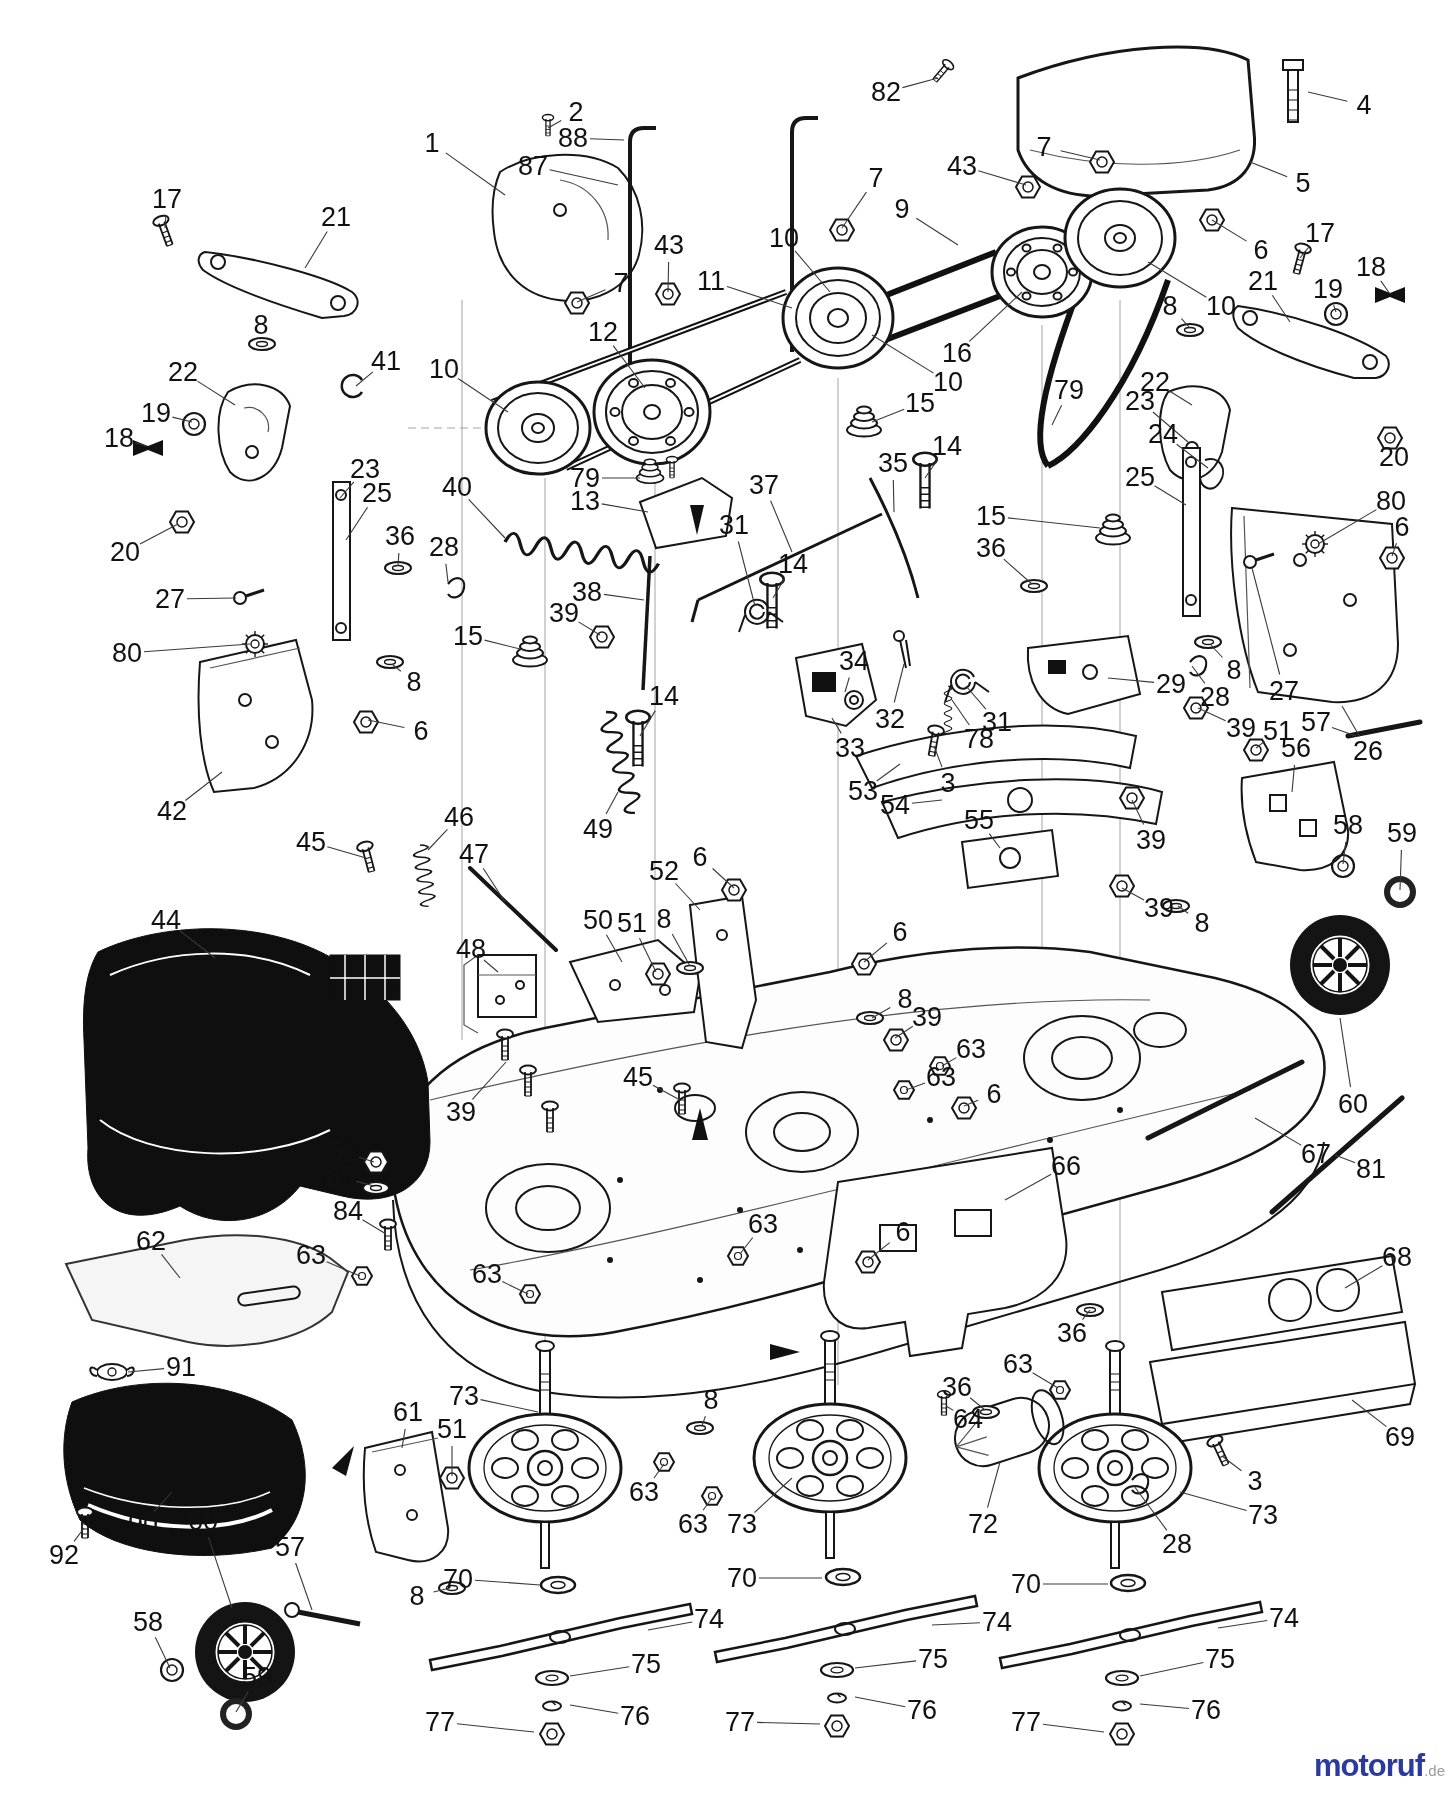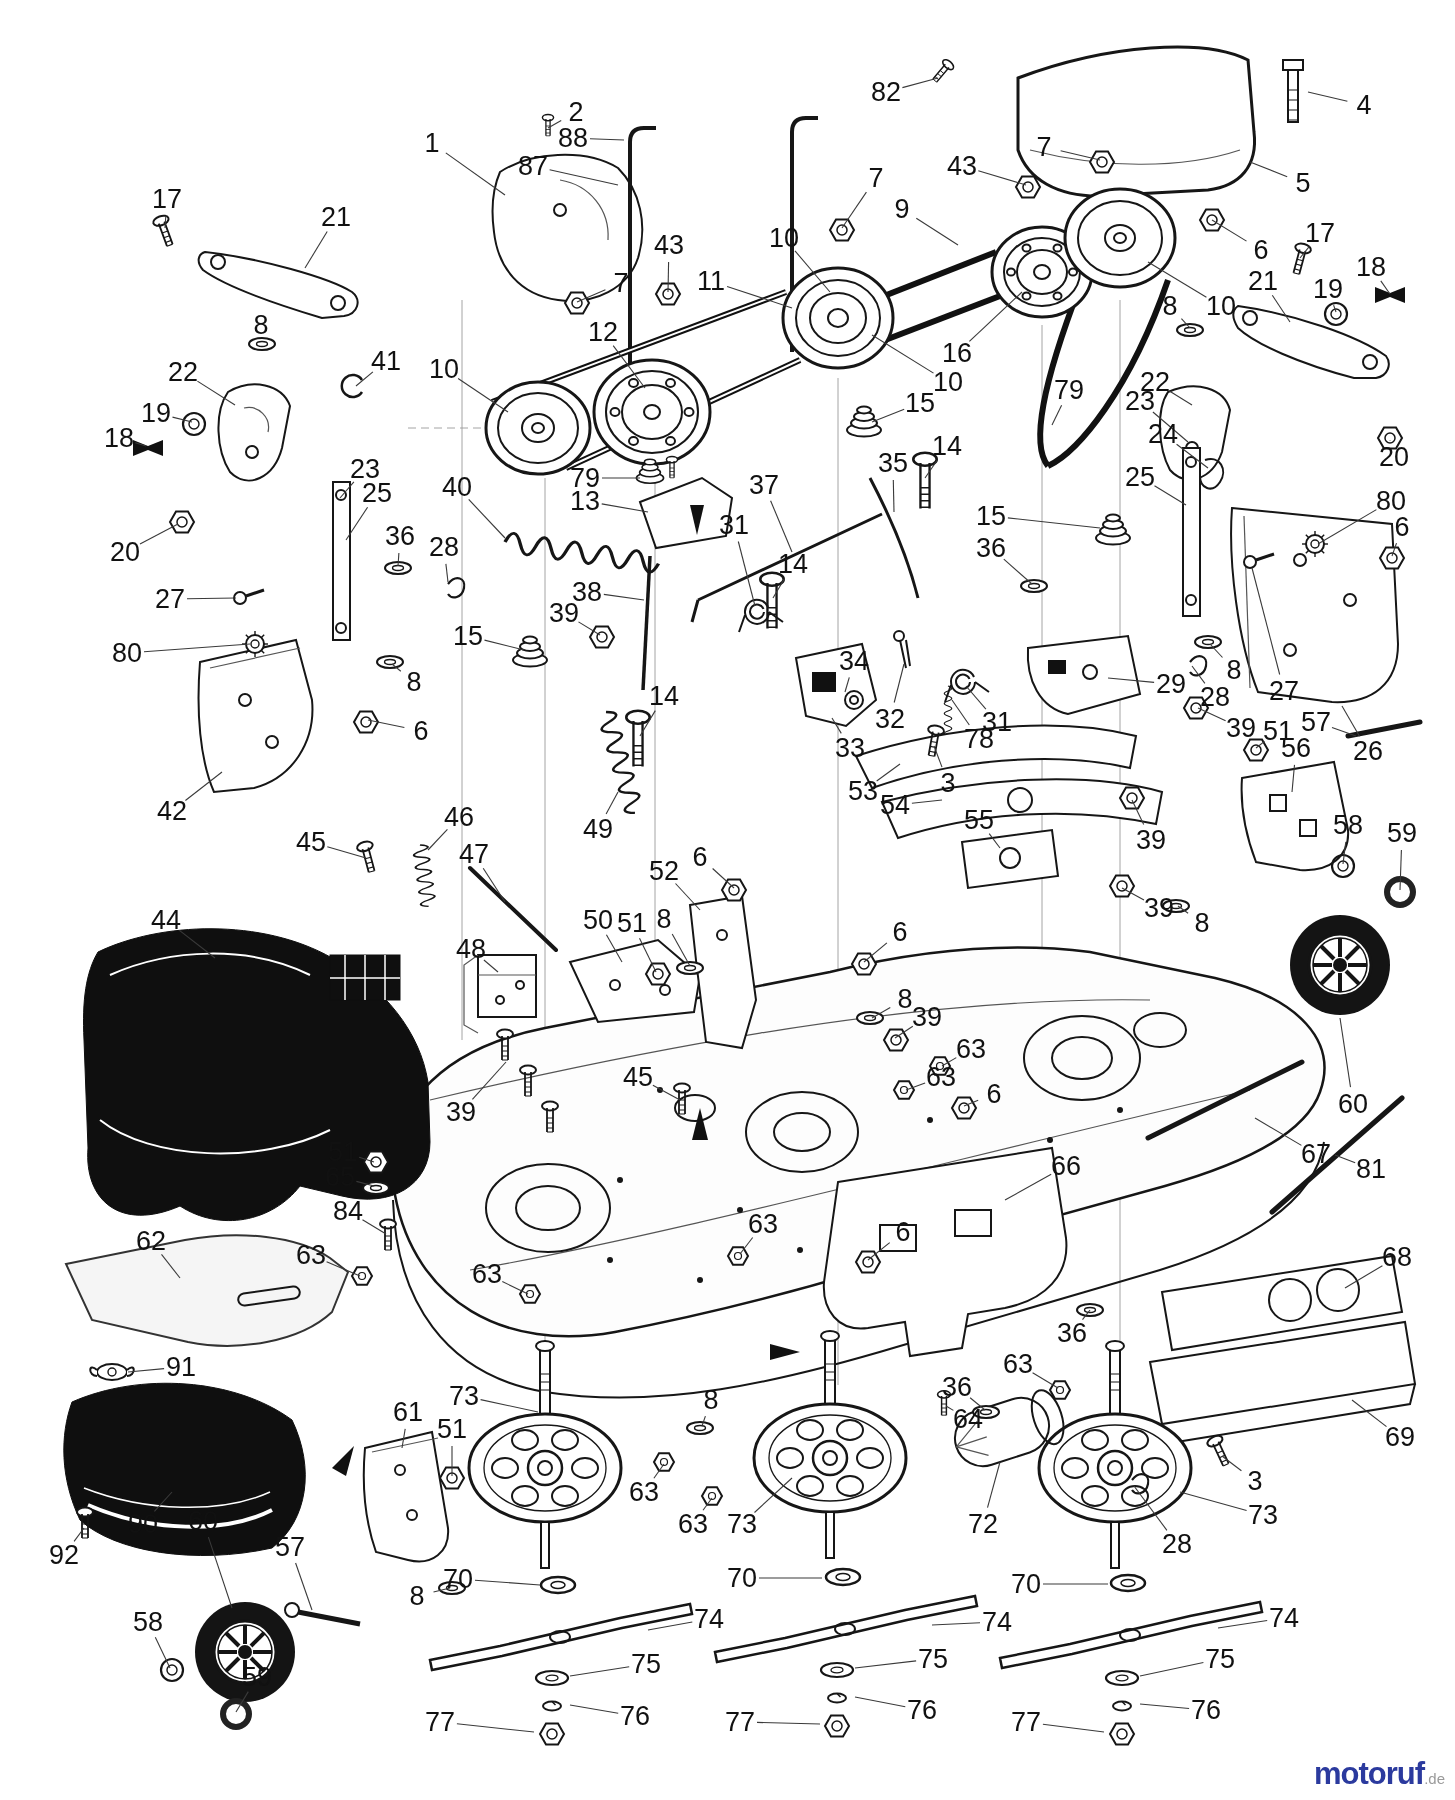--- a/index.html
+++ b/index.html
@@ -10,21 +10,21 @@
            text-anchor:middle;dominant-baseline:central;}
   .leader{stroke:#3a3a3a;stroke-width:1.1;fill:none;}
   .guide{stroke:#9a9a9a;stroke-width:0.9;fill:none;}
   .ln{fill:none;stroke:#161616;stroke-width:2;}
   .part{fill:#ffffff;stroke:#161616;stroke-width:2;}
   .part3{fill:#ffffff;stroke:#161616;stroke-width:3;}
   .blk{fill:#0f0f0f;stroke:#0f0f0f;}
   .belt{fill:none;stroke:#111;stroke-width:6;}
   .beltc{fill:none;stroke:#fff;stroke-width:2;}
   .thin{fill:none;stroke:#555;stroke-width:1.2;}
-  .wm{position:absolute;right:10px;bottom:8px;font-weight:bold;font-size:31px;
+  .wm{position:absolute;right:10px;bottom:16px;font-weight:bold;font-size:31px;
       letter-spacing:-1px;color:#2b3a9e;}
   .wm .tld{font-size:15px;font-weight:normal;color:#9a9a9a;letter-spacing:0;}
 </style>
 </head>
 <body>
 
 <div class="page">
 <svg id="diagram-svg" width="1455" height="1800" viewBox="0 0 1455 1800" xmlns="http://www.w3.org/2000/svg">
 
   <defs>

